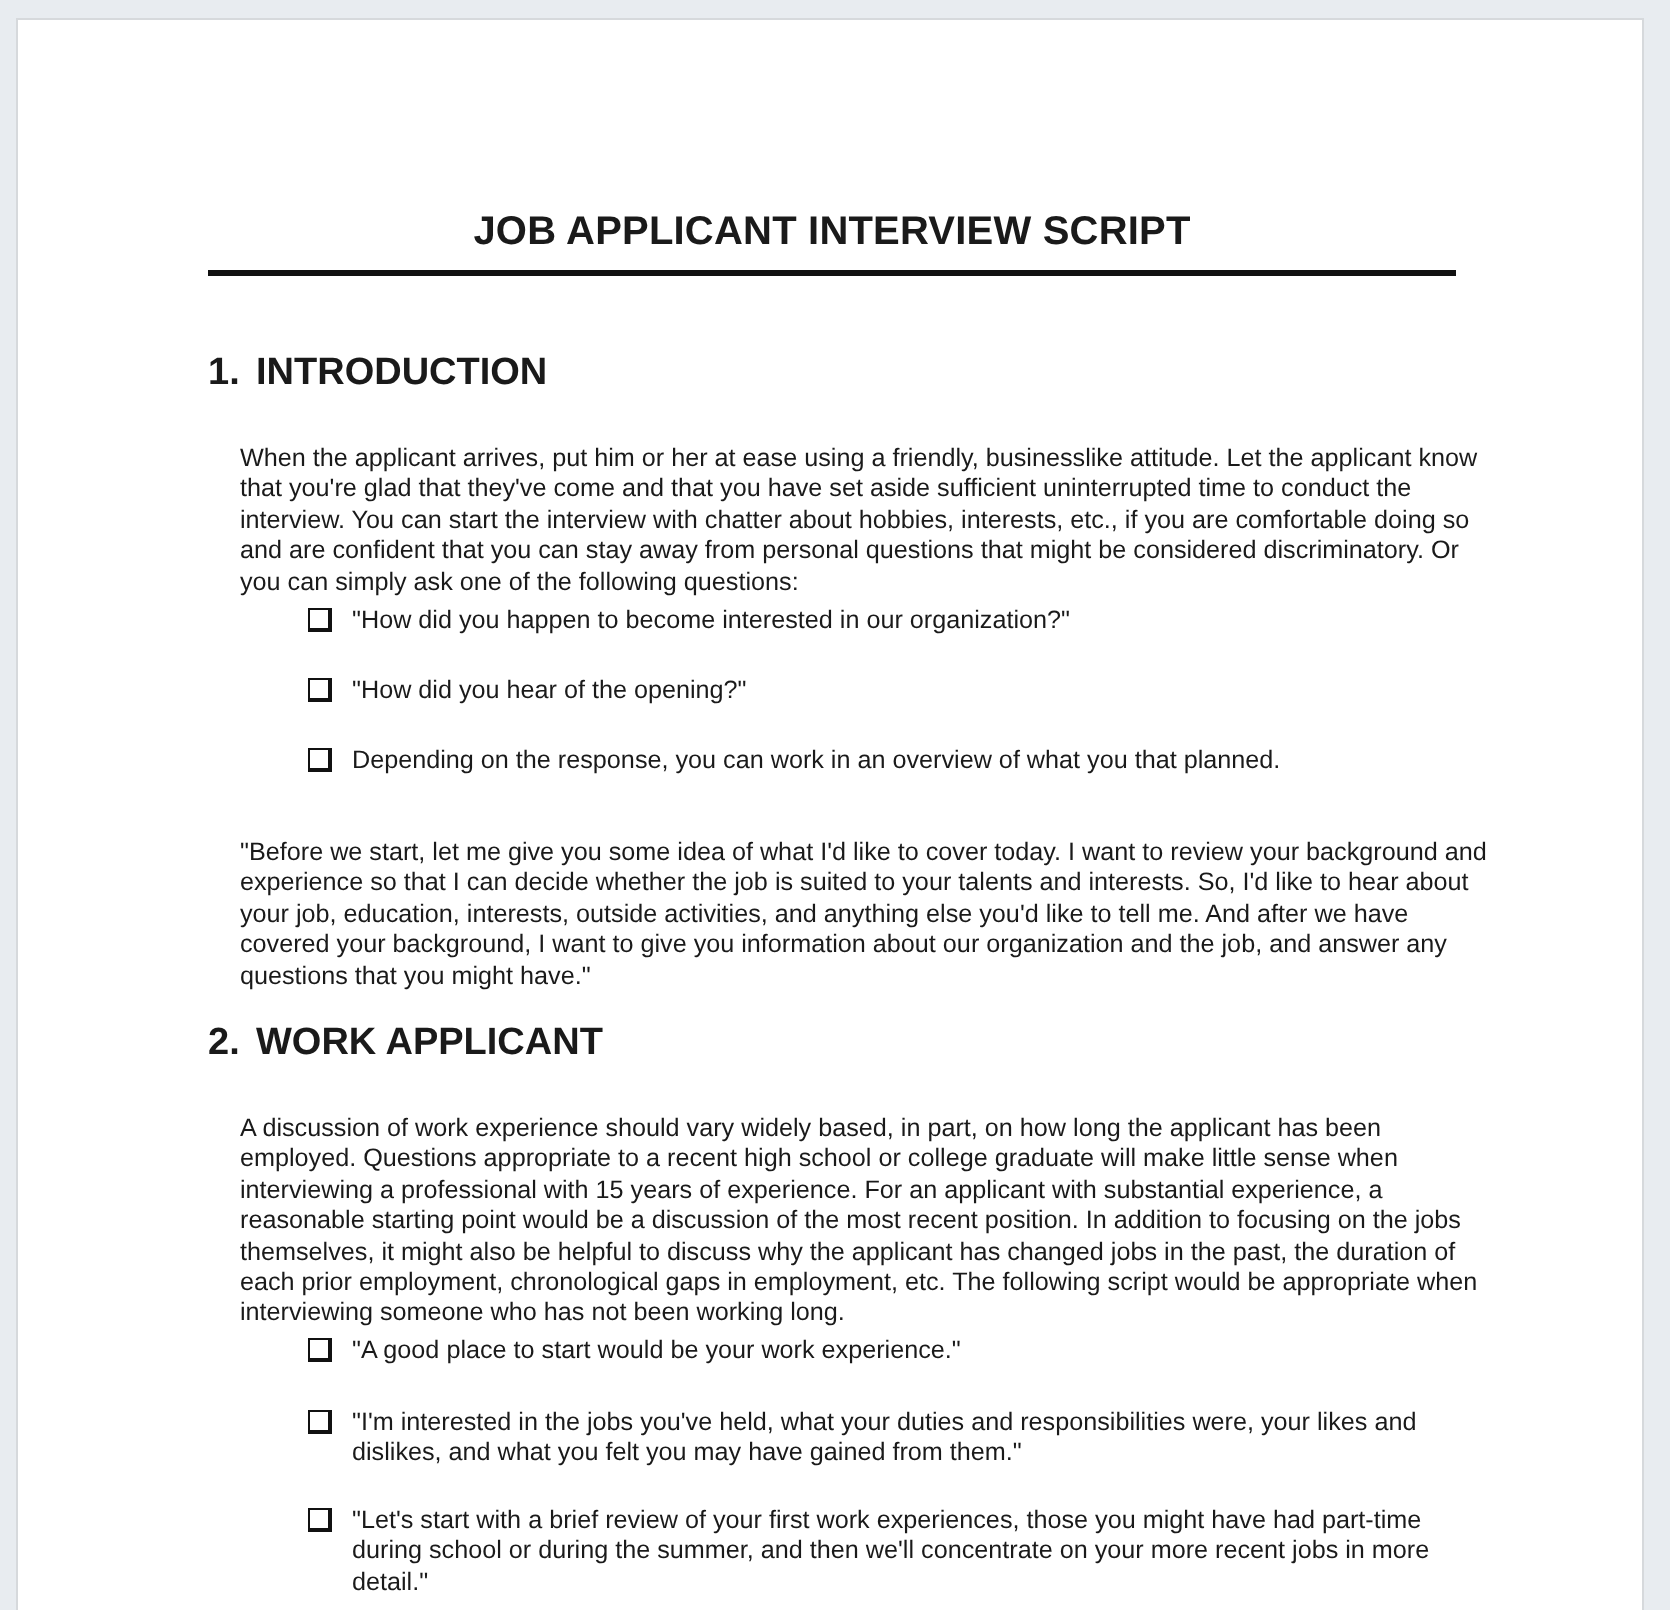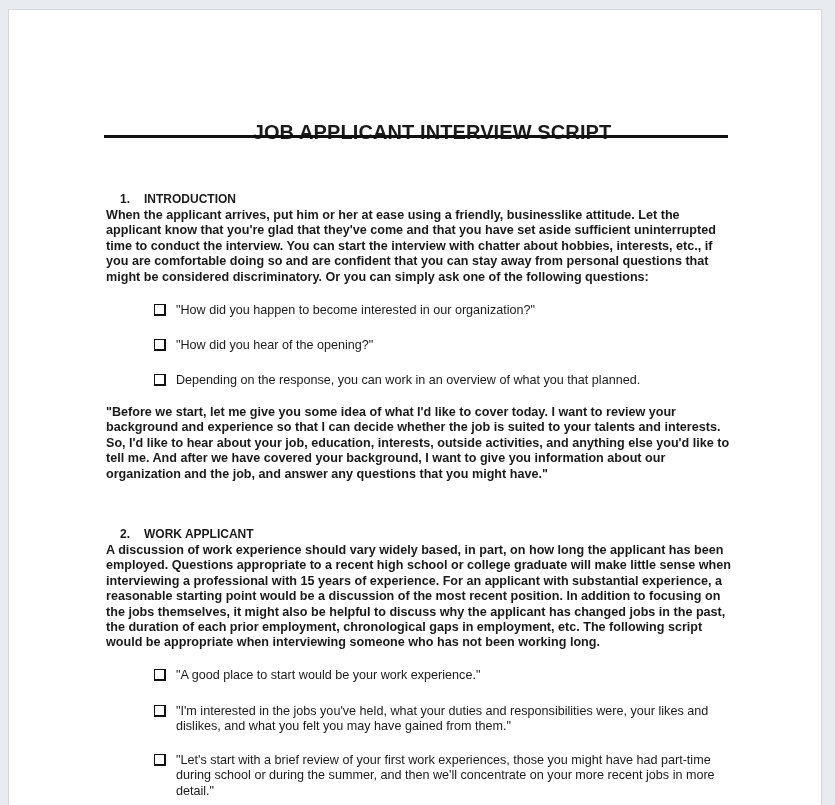--- a/index.html
+++ b/index.html
@@ -30,46 +30,45 @@
     }
     .title {
       position: absolute;
       top: 95px;
       left: 0;
       width: 624px;
       text-align: center;
       font-size: 20px;
       font-weight: bold;
       letter-spacing: 0.1px;
-      margin: 16px;
+      margin: 0;
     }
     .title-rule {
       position: absolute;
       top: 125px;
       left: 0;
       width: 624px;
       height: 0;
       border-top: 3px solid #111;
     }
     .heading {
       position: absolute;
       left: 0;
-      font-size: 12px;
+      font-size: 19px;
       font-weight: bold;
-      margin: 16px;
+      margin: 0;
     }
     .heading .num { display: inline-block; width: 24px; }
     .para {
       position: absolute;
       left: 0;
       width: 632px;
       font-size: 12.6px;
       line-height: 15.4px;
-      margin: 2px;
-      font-weight: bold;
+      margin: 16px;
     }
     .bullet {
       position: absolute;
       left: 50px;
       width: 585px;
       font-size: 12.6px;
       line-height: 15.4px;
       padding-left: 22px;
       box-sizing: border-box;
     }

